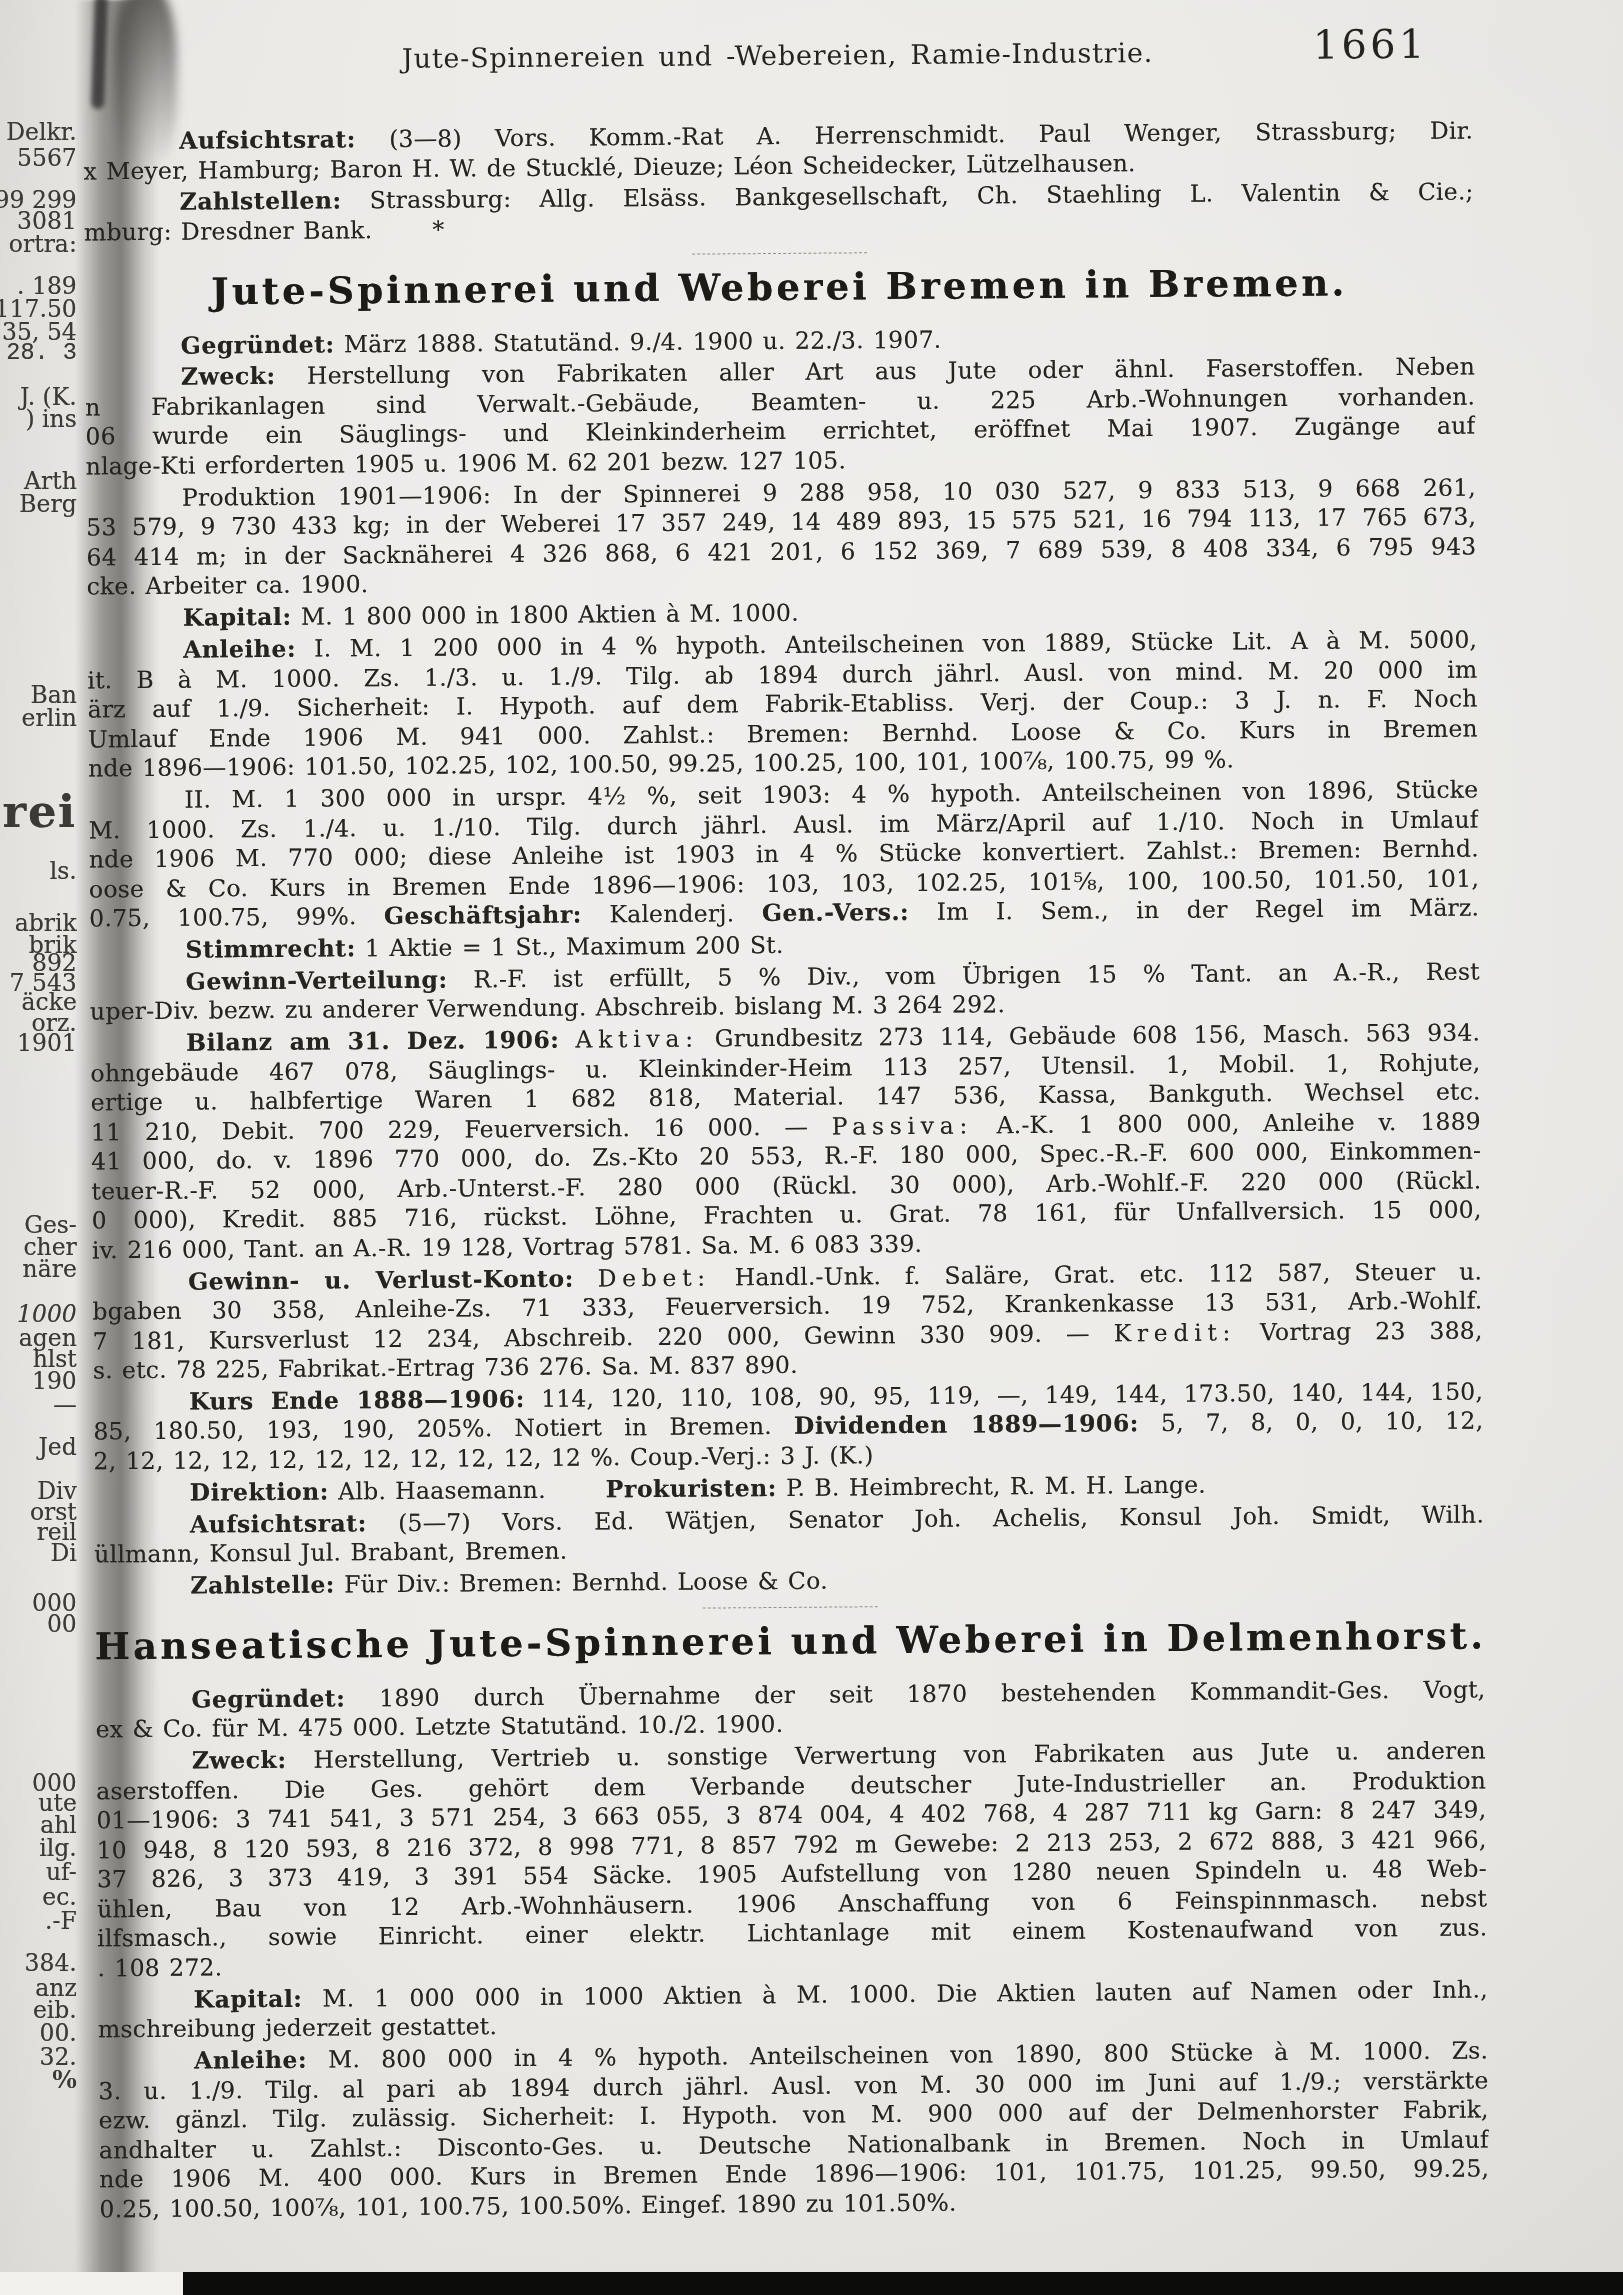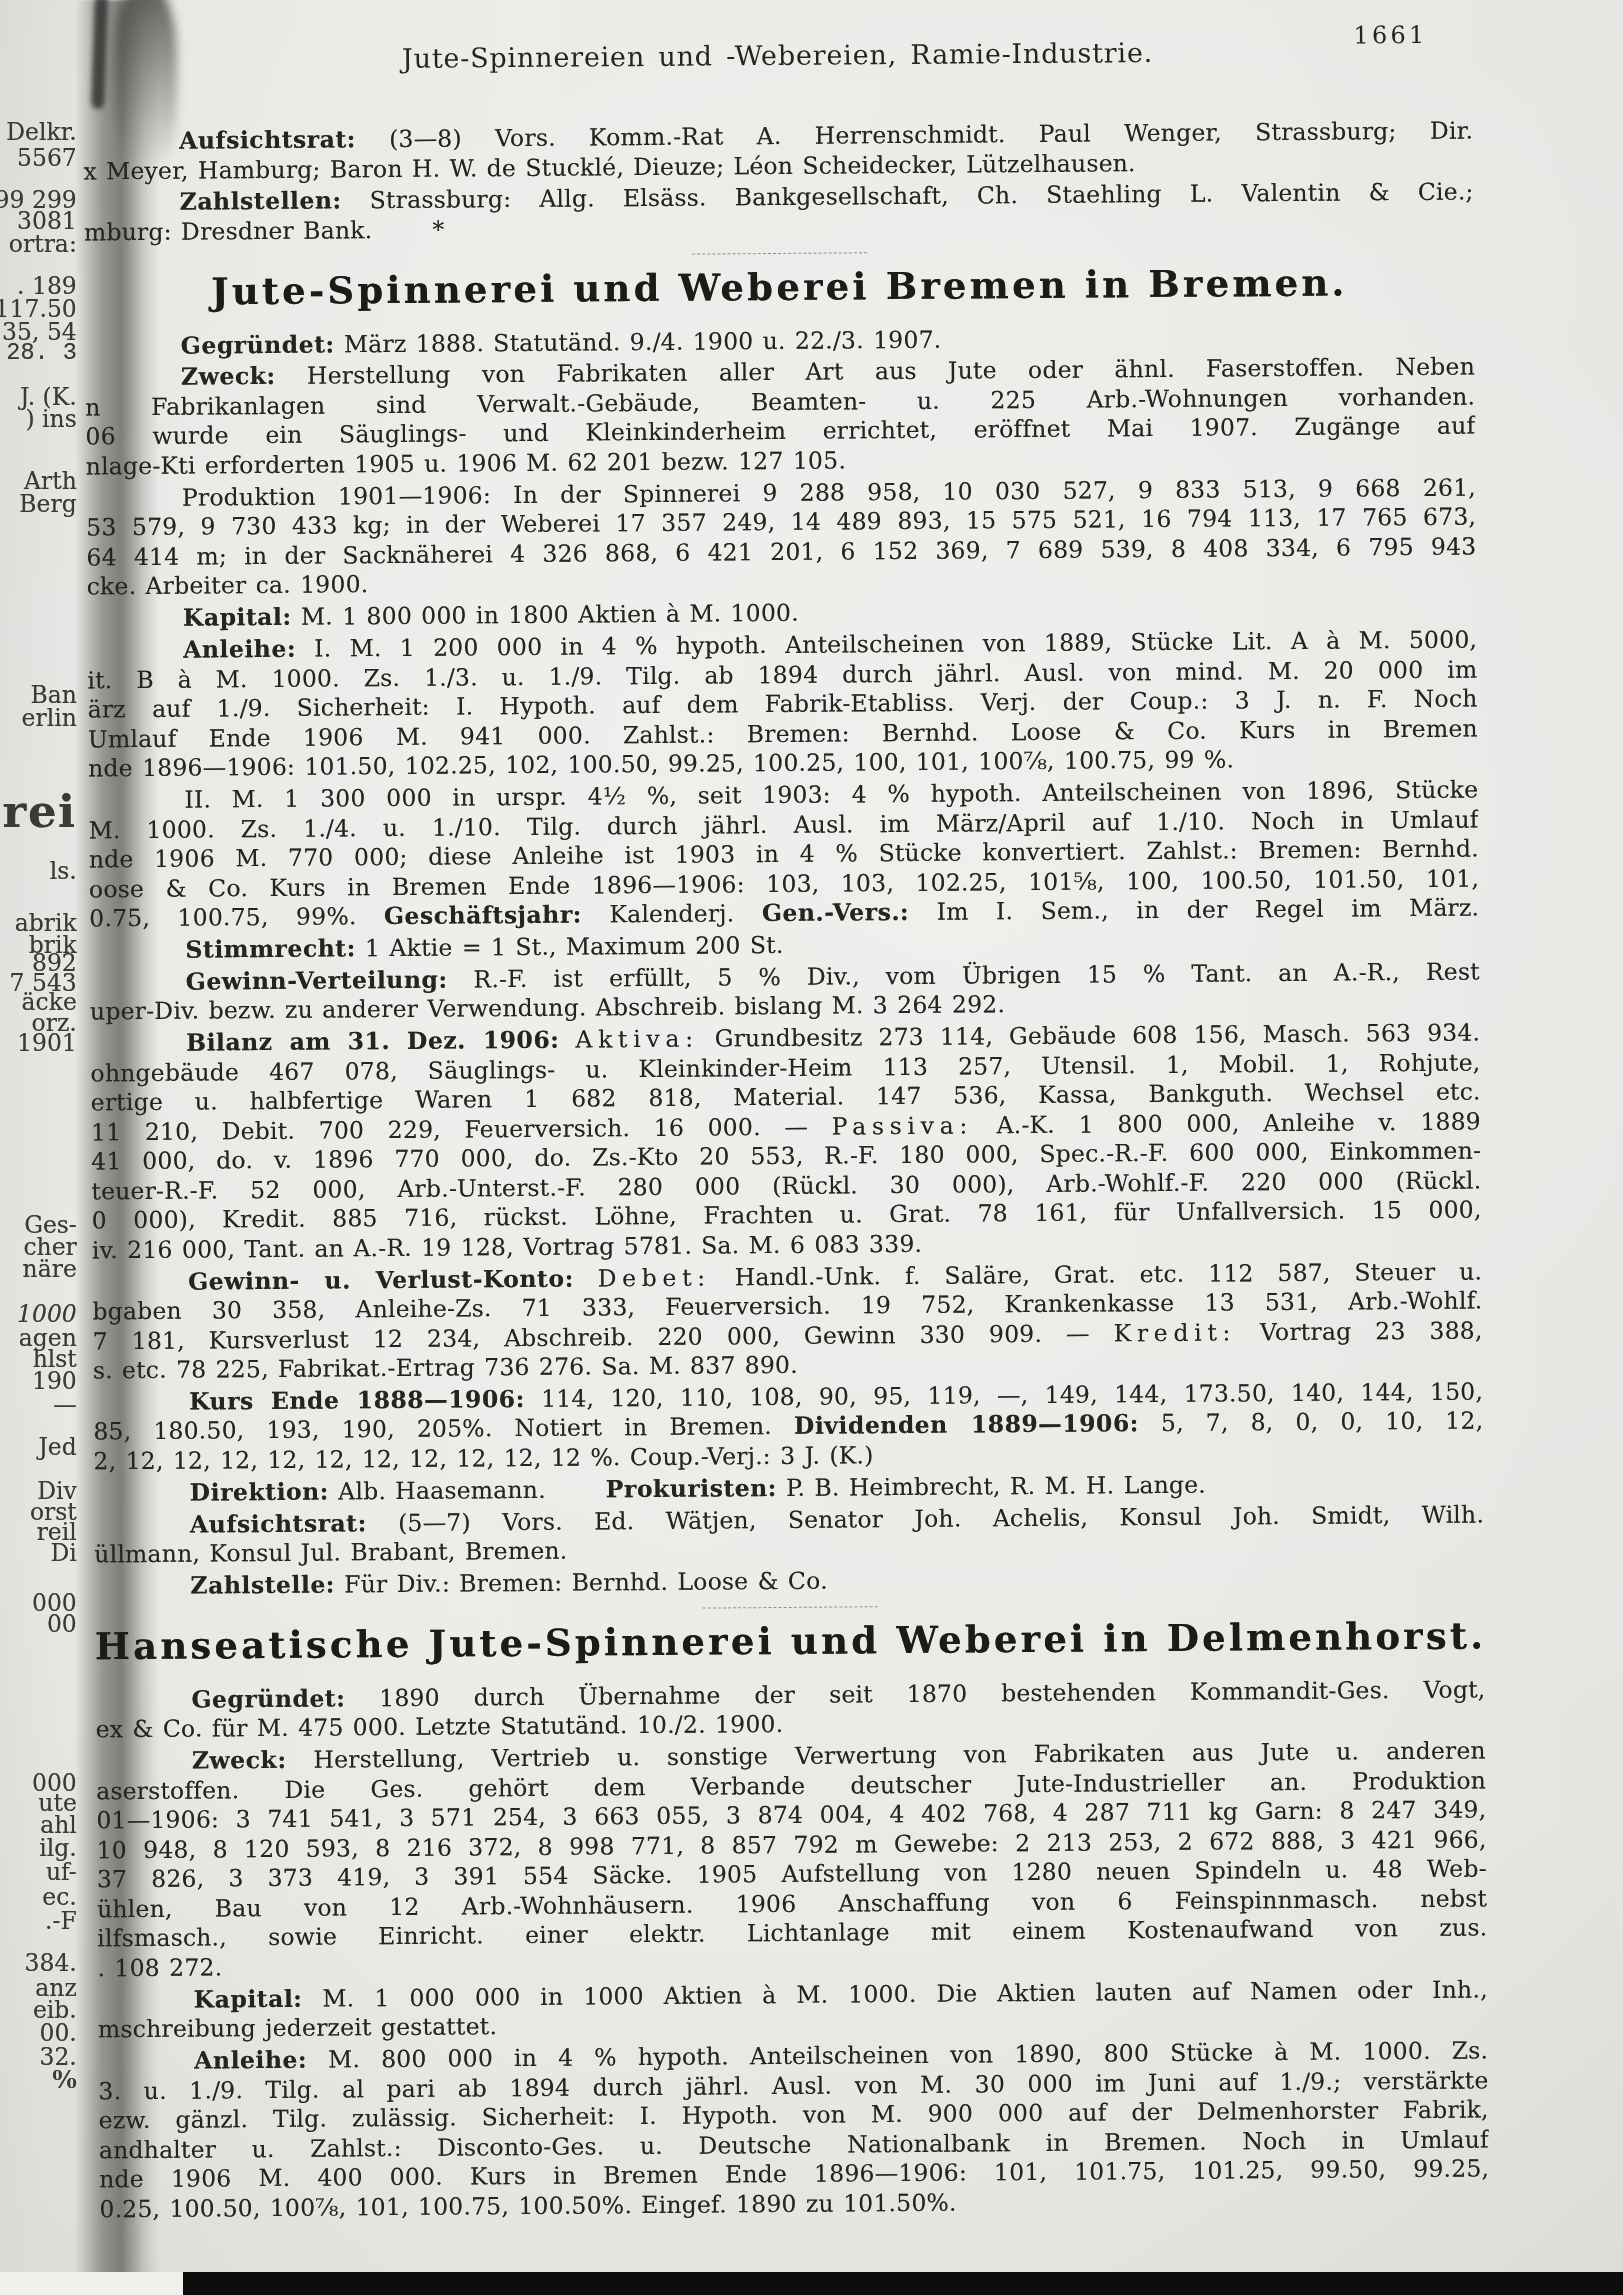--- a/index.html
+++ b/index.html
@@ -20,21 +20,21 @@
   #bottom-edge-light{position:absolute;left:0;width:183px;bottom:0;height:23.5px;background:#f1f0ed;}
   
   #margin-col{position:absolute;left:0;top:0;width:80px;height:2295px;color:#3c3a36;}
   .frag{position:absolute;right:3.2px;font-size:23.5px;line-height:24px;white-space:nowrap;
         text-shadow:0 0 0.5px rgba(50,48,44,.55);}
   .frag.big{font-size:45px;font-weight:bold;letter-spacing:1.6px;}
   
   #text-flow{position:absolute;left:91px;top:0;width:1390px;height:2281px;padding-top:44px;
         overflow:hidden;transform:rotate(-0.45deg);transform-origin:49px 1136px;}
   .header-line{font-size:27px;line-height:34px;text-align:center;letter-spacing:0.8px;word-spacing:4px;}
-  .pagenum{position:absolute;top:31px;right:45px;font-size:24px;letter-spacing:3.2px;}
+  .pagenum{position:absolute;top:31px;right:45px;font-size:40px;letter-spacing:3.2px;}
   .para{margin:0 0 2.4px 0;}
   .para.gap-top{margin-top:49px;}
   .line{font-size:23.5px;line-height:29.5px;height:29.5px;overflow:hidden;word-spacing:1.6px;
         letter-spacing:0.2px;text-align:justify;text-shadow:0 0 0.5px rgba(45,43,39,.5);}
   .line.jfull{text-align-last:justify;}
   .line.indent{text-indent:96px;}
   .seg.b{font-weight:bold;letter-spacing:0.5px;}
   .seg.sp{letter-spacing:5.7px;}
   .seg.g{margin-left:60px;}
   .divider{margin:10.6px auto 9px;width:175px;border-top:1.6px dashed #84817b;opacity:.85;height:0;}

